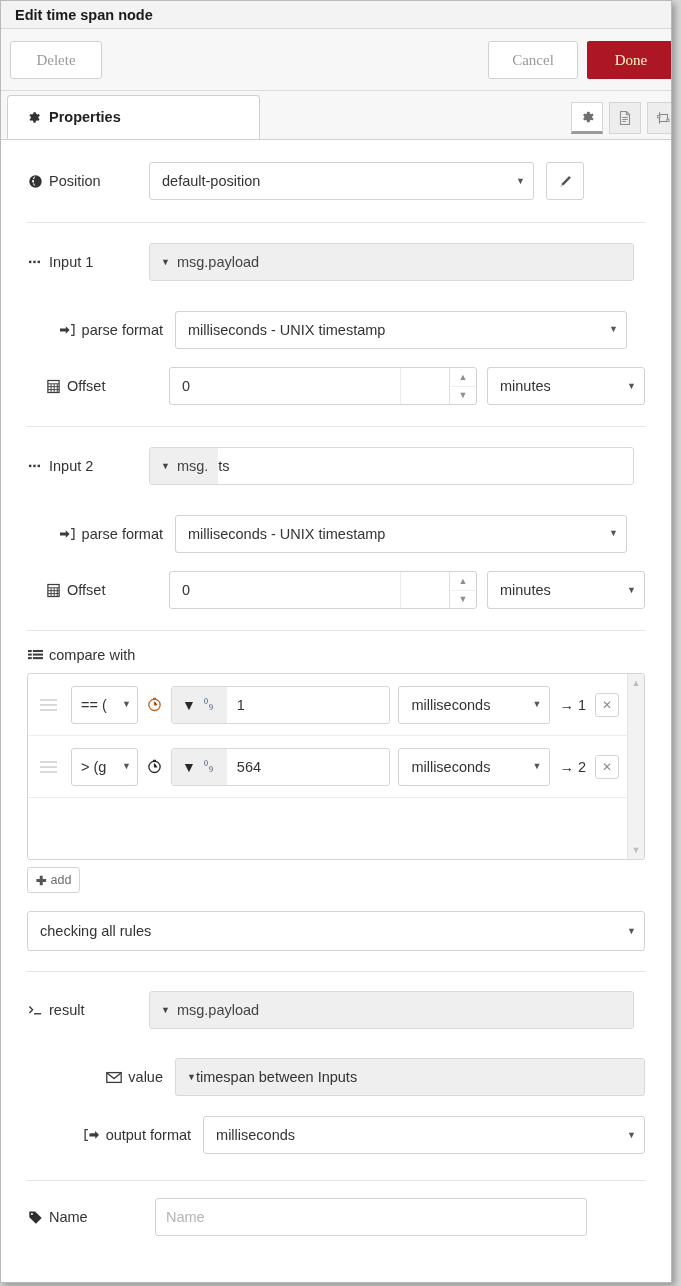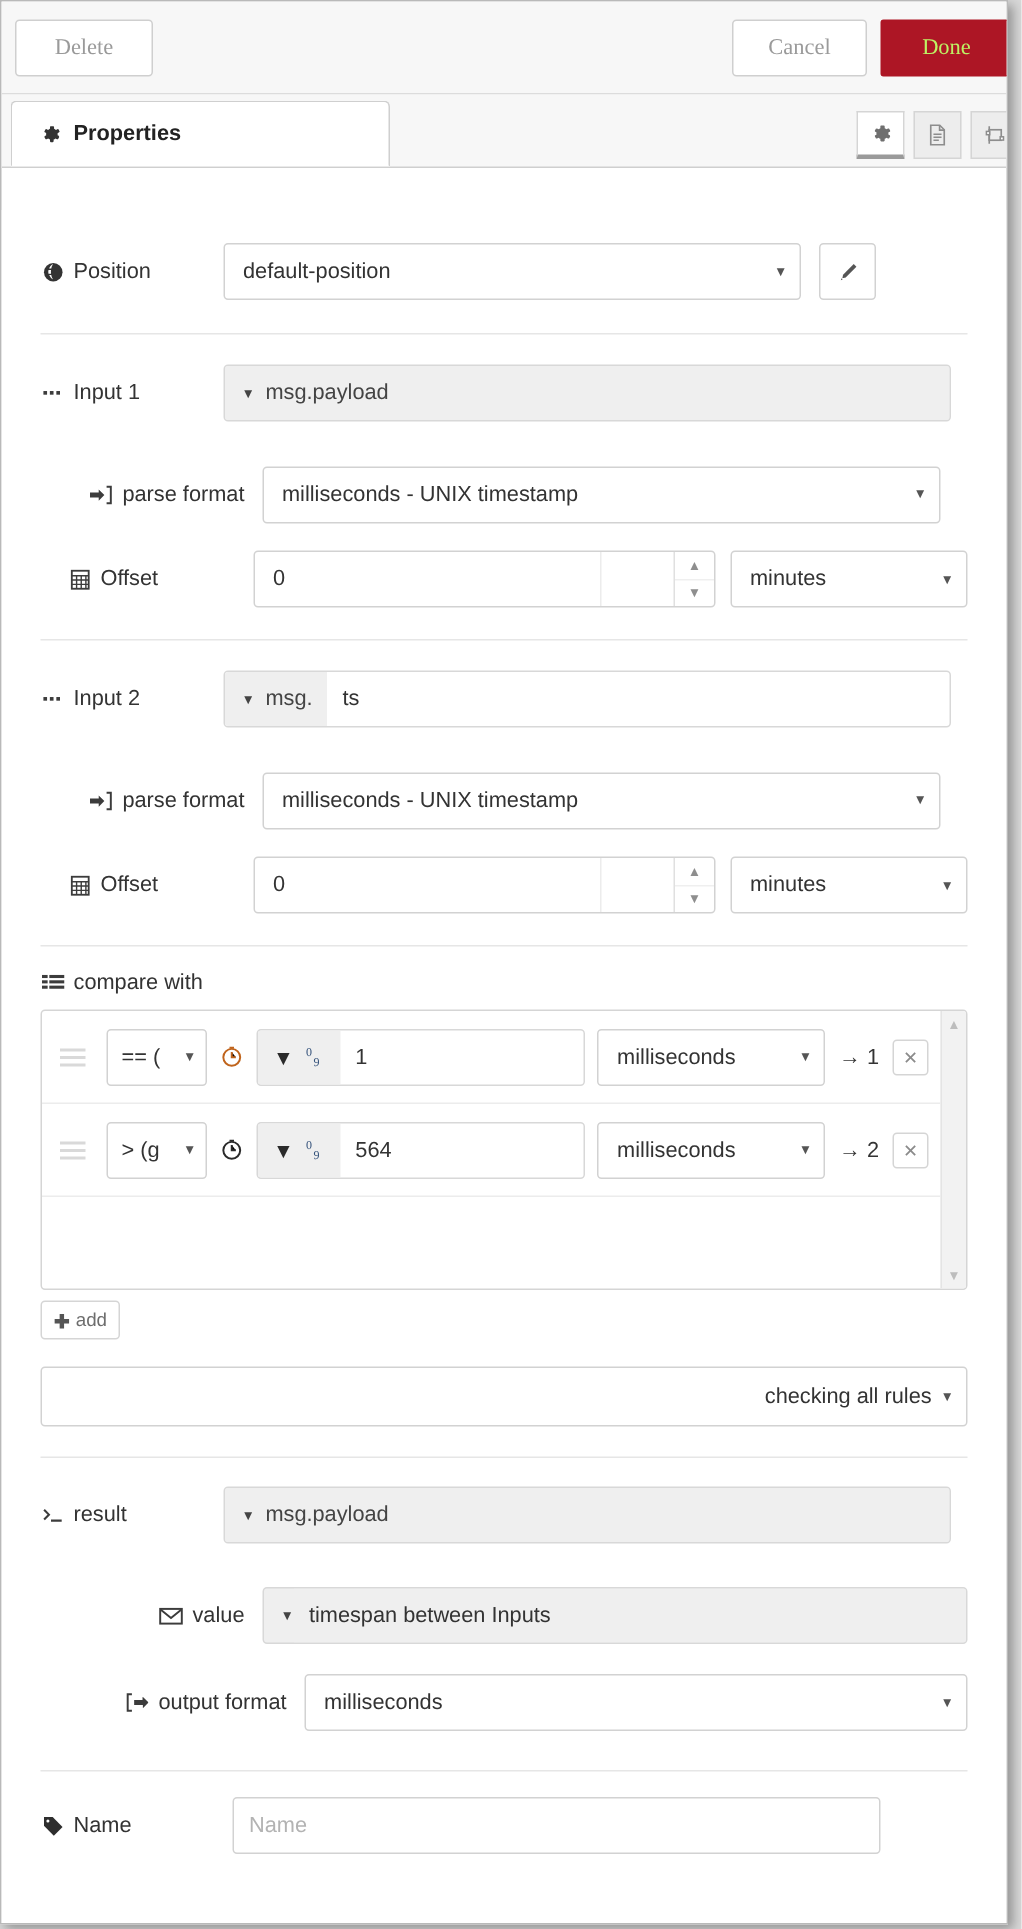--- a/index.html
+++ b/index.html
@@ -30,21 +30,21 @@
   .btn{
     font-family:Liberation Serif, serif;font-size:15px;
     border:1px solid #cfcfcf;background:#fff;color:#9a9a9a;
     border-radius:3px;padding:0 18px;height:38px;line-height:36px;
     box-sizing:border-box;cursor:pointer;
   }
   .btn-delete{min-width:92px;text-align:center;}
   .spacer{flex:1;}
   .btn-cancel{min-width:90px;text-align:center;margin-right:9px;}
   .btn-done{
-    background:#ad1625;border:1px solid #ad1625;color:#bef264;
+    background:#ad1625;border:1px solid #ad1625;color:#fef9c3;
     border-radius:2px;min-width:88px;text-align:center;
     margin-right:-13px;
   }
   
   .tabrow{
     height:48px;background:#f7f7f7;border-bottom:1px solid #cfcfcf;
     display:flex;align-items:flex-end;position:relative;
   }
   .tab{
     height:44px;width:253px;margin-left:6px;
@@ -90,21 +90,21 @@
   
   .tinput{
     height:38px;border:1px solid #d8d8d8;border-radius:3px;
     display:flex;align-items:center;box-sizing:border-box;overflow:hidden;cursor:pointer;
   }
   .tinput .pre{
     display:flex;align-items:center;gap:7px;height:100%;
     padding:0 10px 0 11px;background:#efefef;color:#444;font-size:14.5px;
   }
   .tinput .pre .dc{font-size:9px;color:#444;}
-  .tinput .rest{flex:1;height:100%;display:flex;align-items:center;padding-left:10px;font-size:14.5px;color:#333;}
+  .tinput .rest{flex:1;height:100%;display:flex;align-items:center;padding-left:0;font-size:14.5px;color:#333;}
   .tinput.disabled{background:#efefef;}
   .tinput.disabled .rest{background:#efefef;}
   
   .spin{
     height:38px;border:1px solid #d2d2d2;border-radius:3px;background:#fff;
     display:flex;box-sizing:border-box;overflow:hidden;
   }
   .spin .sfield{flex:1;display:flex;align-items:center;padding-left:12px;border-right:1px solid #ececec;}
   .spin .sfield span{color:#333;font-size:14.5px;}
   .spin .pad{width:48px;}
@@ -165,20 +165,23 @@
     display:inline-flex;align-items:center;gap:4px;padding:0 8px;
     font-size:12.5px;color:#6d6d6d;cursor:pointer;box-sizing:border-box;
   }
   svg{display:block;}
 </style>
 </head>
 <body>
 
 <div class="dialog">
 
+  <div class="titlebar">
+    <span class="ttl">Edit time span node</span>
+  </div>
 
   <div class="toolbar">
     <div class="btn btn-delete">Delete</div>
     <div class="spacer"></div>
     <div class="btn btn-cancel">Cancel</div>
     <div class="btn btn-done">Done</div>
   </div>
 
   <div class="tabrow">
     <div class="tab">
@@ -469,21 +472,21 @@
       </div>
     </div>
 
     <div style="margin-top:7px;">
       <span class="addbtn">
         <span style="font-weight:bold;color:#555;">✚</span>
         <span>add</span>
       </span>
     </div>
 
-    <div class="sel" style="width:618px;margin-top:18px;height:40px;text-align:right;">
+    <div class="sel" style="width:618px;margin-top:18px;height:40px;">
       <span class="val">checking all rules</span>
       <span class="caret">▼</span>
     </div>
 
     <div class="hr" style="margin-top:20px;"></div>
 
     <div class="row" style="height:76px;">
       <div class="lbl" style="width:122px;">
         <span class="ic">
           <svg width="15" height="13" viewBox="0 0 16 13">

